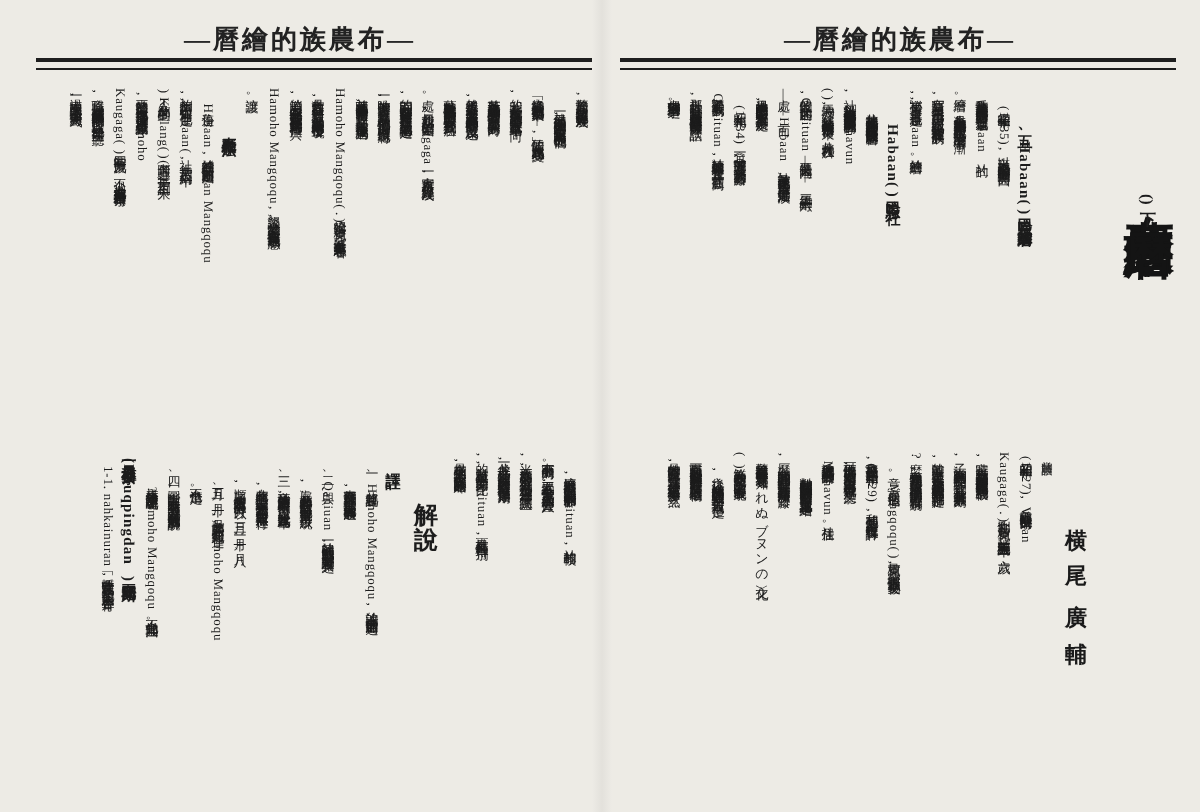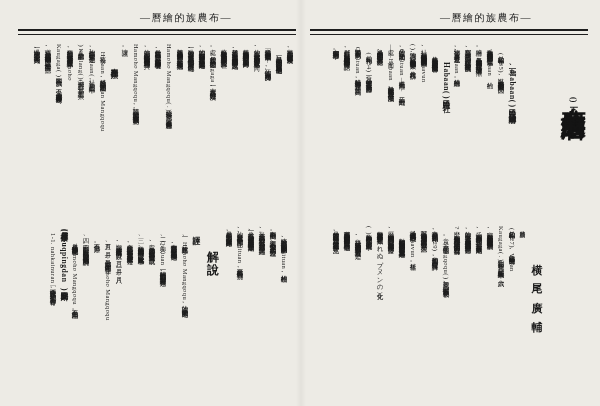--- a/index.html
+++ b/index.html
@@ -13,22 +13,22 @@
   .sheet{position:absolute;inset:0;}
   .page{position:absolute;top:0;height:406px;}
   .page.left{left:0;width:300px;}
   .page.right{left:300px;width:300px;}
   .gutter{
     position:absolute;left:296px;top:0;width:10px;height:406px;
     background:linear-gradient(to right,rgba(0,0,0,0),rgba(0,0,0,0.045),rgba(0,0,0,0));
   }
   .running-header{
     position:absolute;top:11px;left:0;width:100%;
-    text-align:center;font-size:10px;font-weight:normal;
-    letter-spacing:1.5px;color:#222;padding-left:36px;
+    text-align:center;font-size:13px;font-weight:bold;
+    letter-spacing:1.5px;color:#222;
   }
   .rule{
     position:absolute;top:29px;height:3px;
     border-top:2px solid #1e1e1e;border-bottom:1px solid #1e1e1e;
   }
   .page.left .rule{left:18px;right:4px;}
   .page.right .rule{left:10px;right:12px;}
   .row{
     position:absolute;
     writing-mode:vertical-rl;text-orientation:mixed;

